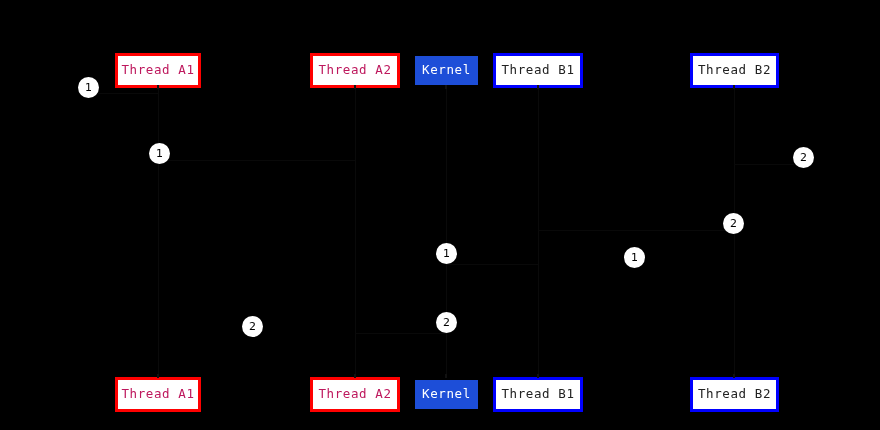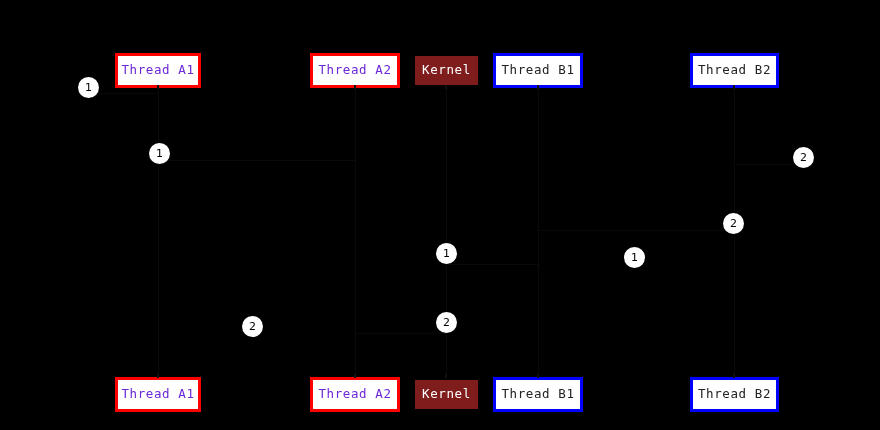--- a/index.html
+++ b/index.html
@@ -42,29 +42,29 @@
     align-items: center;
     justify-content: center;
     font-size: 12.5px;
     letter-spacing: 0.6px;
     white-space: nowrap;
     line-height: 1;
   }
   .node.thread-a {
     background: #ffffff;
     border: 3px solid #ff0000;
-    color: #6d28d9;
+    color: #be185d;
   }
   .node.thread-b {
     background: #ffffff;
     border: 3px solid #0000ff;
     color: #222222;
   }
   .node.kernel {
-    background: #7f1d1d;
+    background: #1d4ed8;
     border: 0;
     color: #ffffff;
   }
 
   
   .nub {
     position: absolute;
     width: 2px;
     height: 4px;
     background: #111111;

